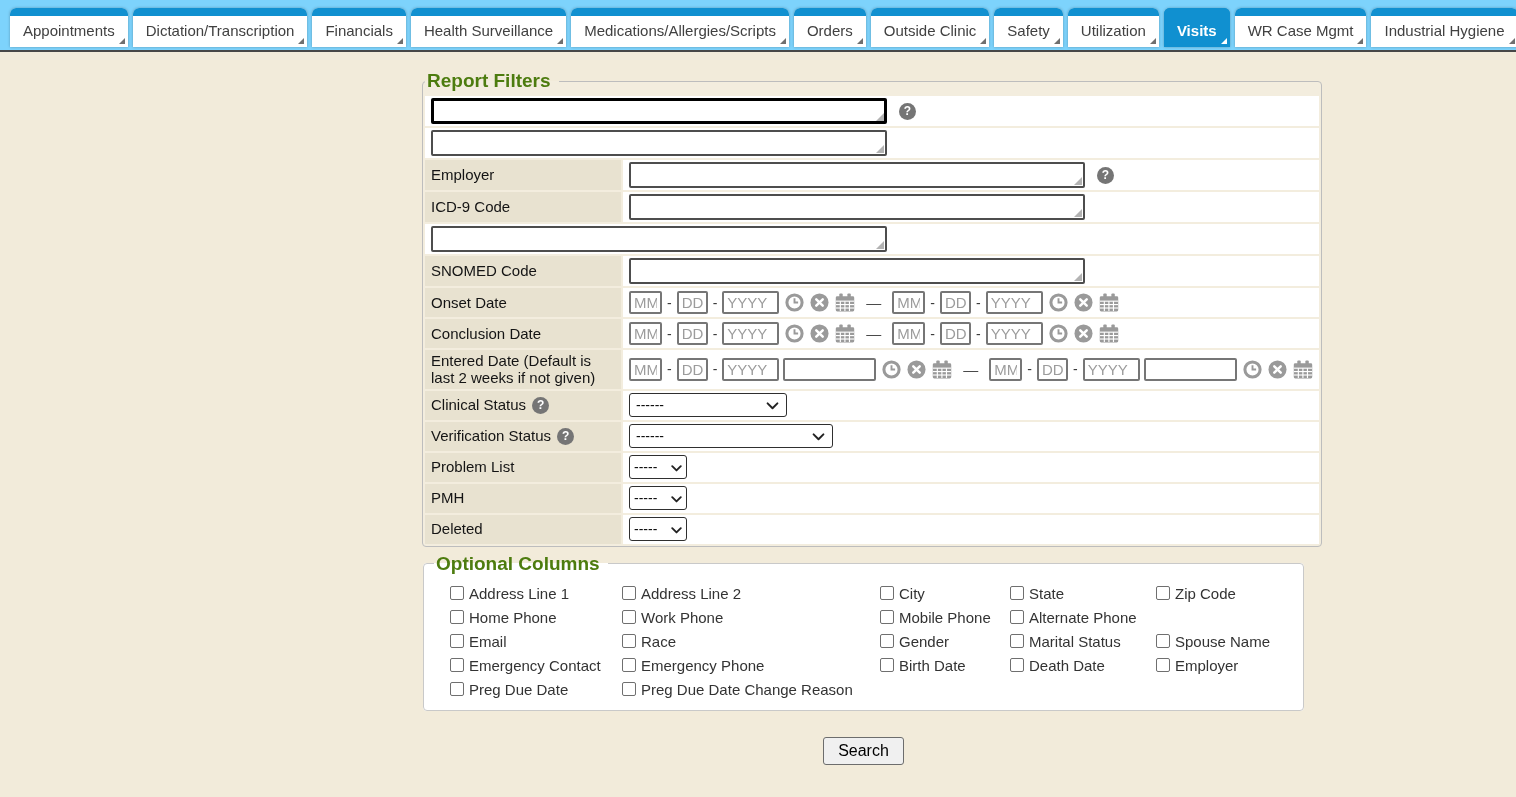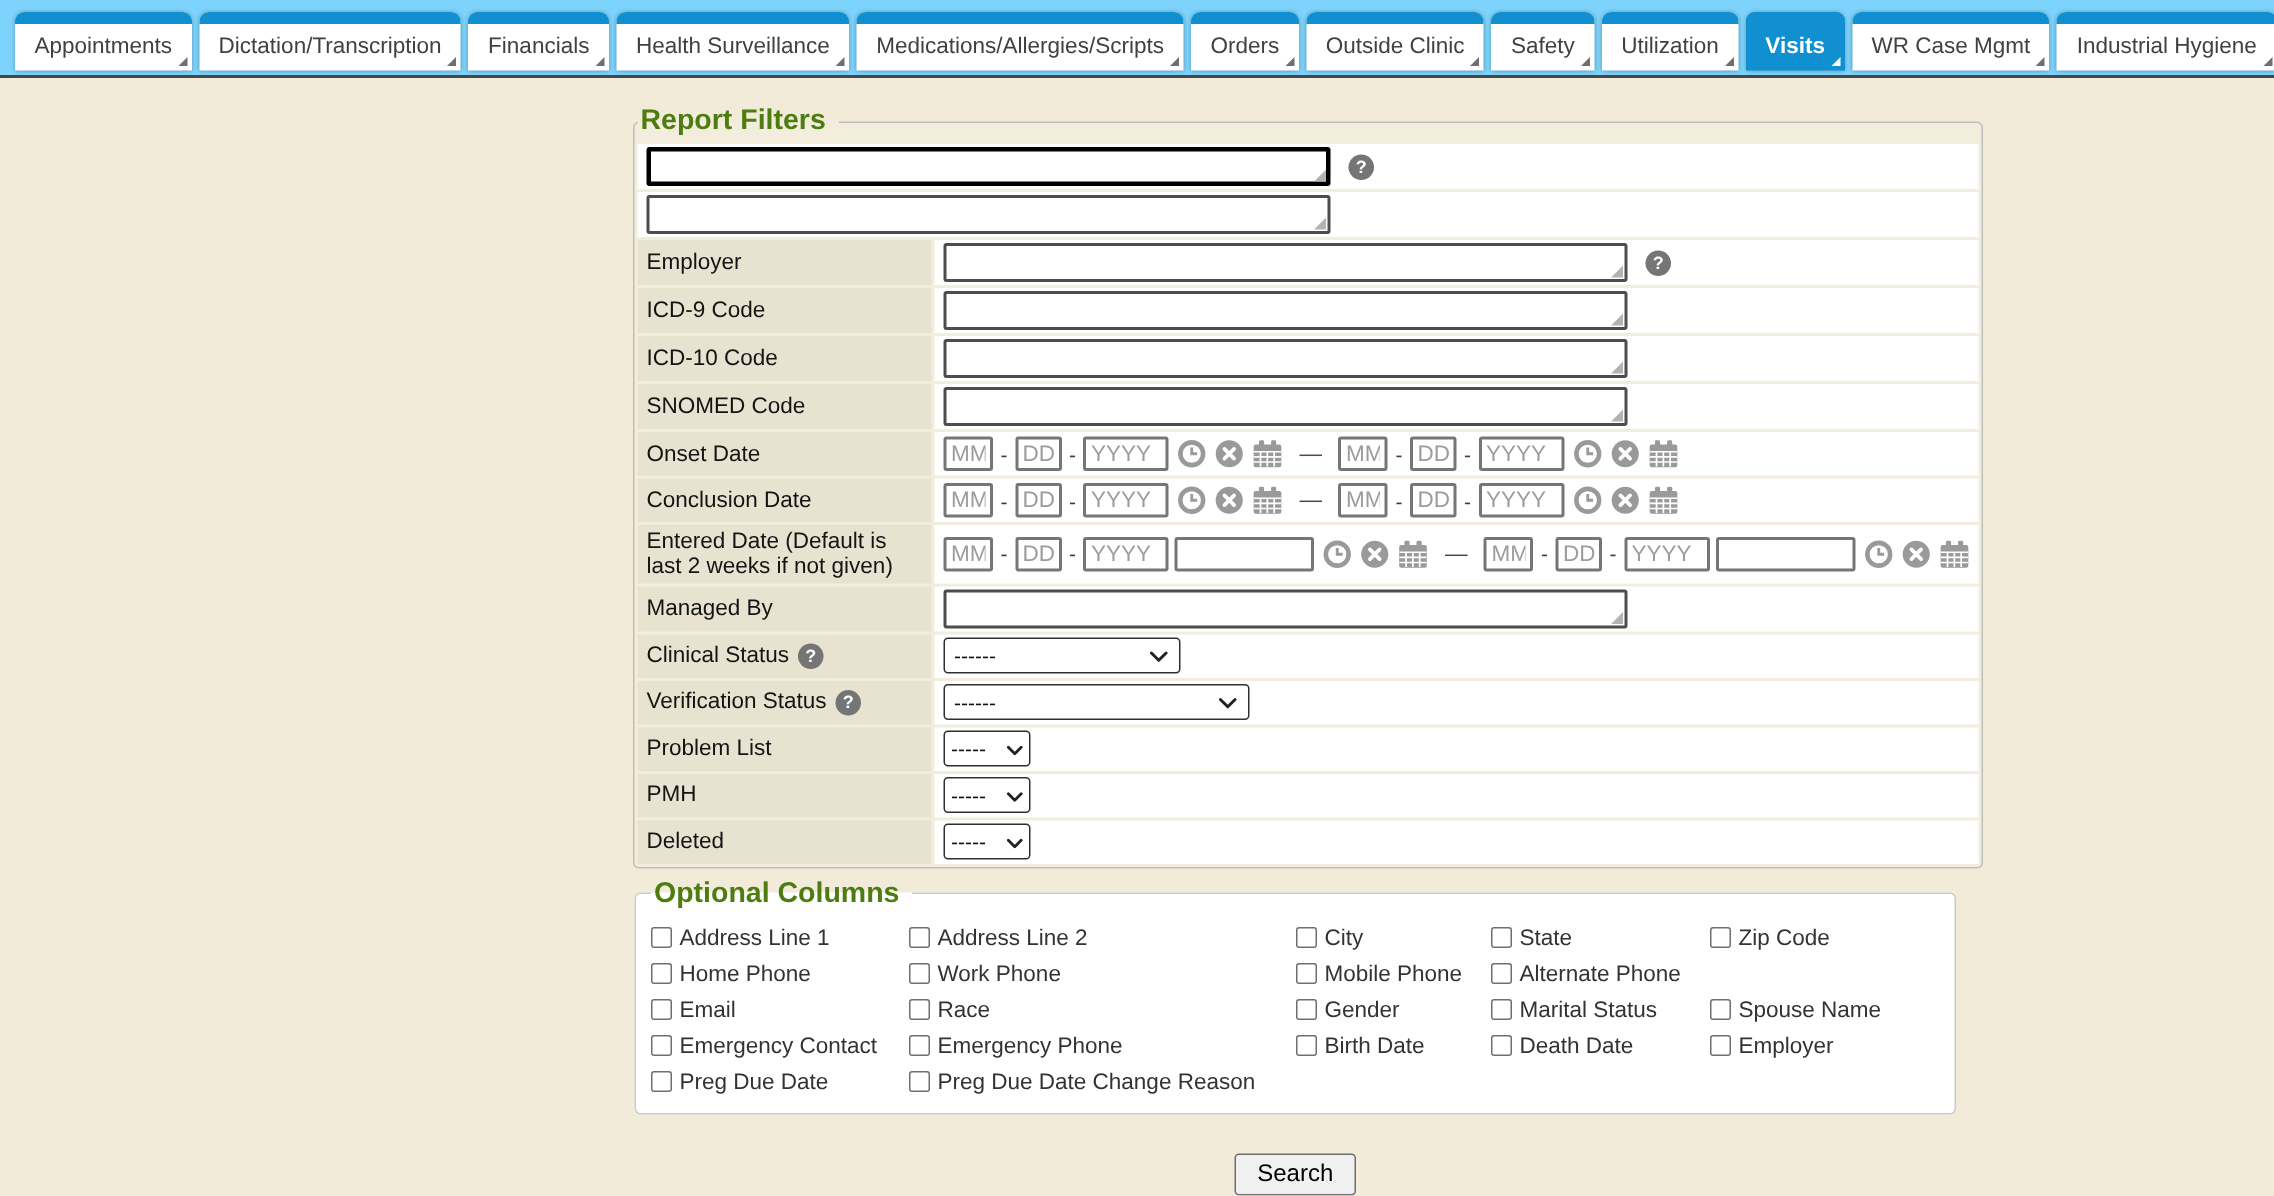--- a/index.html
+++ b/index.html
@@ -100,21 +100,21 @@
     background:#fff; padding:0 7px 0 6px; font-size:14px; color:#111; cursor:pointer;
   }
   .sel-clinical { width:158px; } .sel-verification { width:204px; }
   .sel-short { width:58px; padding:0 4px; }
 
   
   .oc-grid {
     display:grid; grid-template-columns:172px 258px 130px 146px 1fr;
     row-gap:7px; padding-top:8px; font-size:15px; color:#333333;
   }
-  .cb { display:flex; align-items:center; gap:5px; }
+  .cb { display:flex; align-items:center; gap:5px;margin-left:16px; }
   .cb input[type=checkbox] {
     appearance:none; -webkit-appearance:none; width:14px; height:14px;
     border:1.5px solid #6f6f6f; border-radius:2px; background:#fff; margin:0;
     cursor:pointer; flex:0 0 auto;
   }
   .span3 { grid-column:2 / span 3; }
 
   
   .search-bar { width:883px; margin-left:422px; text-align:center; margin-top:26px; }
   .search-bar button {
@@ -178,21 +178,20 @@
     <div class="flabel">ICD-9 Code</div>
     <div class="ffield">
       <span class="bigwrap">
           <input class="big" type="text" style="">
           <span class="grip"></span>
         </span>
     </div>
   </div>
 
   <div class="frow">
-    <div class="flabel">ICD-10 Code</div>
     <div class="ffield">
       <span class="bigwrap">
           <input class="big" type="text" style="">
           <span class="grip"></span>
         </span>
     </div>
   </div>
 
   <div class="frow">
     <div class="flabel">SNOMED Code</div>
@@ -412,29 +411,20 @@
               <path d="M1 15.8 H20"></path>
               <path d="M5.6 8.6 V19"></path>
               <path d="M10.4 8.6 V19"></path>
               <path d="M15.2 8.6 V19"></path>
             </g>
           </svg>
         </span>
     </div>
   </div>
 
-  <div class="frow">
-    <div class="flabel">Managed By</div>
-    <div class="ffield">
-      <span class="bigwrap">
-          <input class="big" type="text" style="">
-          <span class="grip"></span>
-        </span>
-    </div>
-  </div>
 
   <div class="frow">
     <div class="flabel">
       <span>Clinical Status</span>
       <span class="qicon">?</span>
     </div>
     <div class="ffield">
       <span class="sel sel-clinical">
         <span>------</span>
         <span><svg width="13" height="8" viewBox="0 0 14 9">

